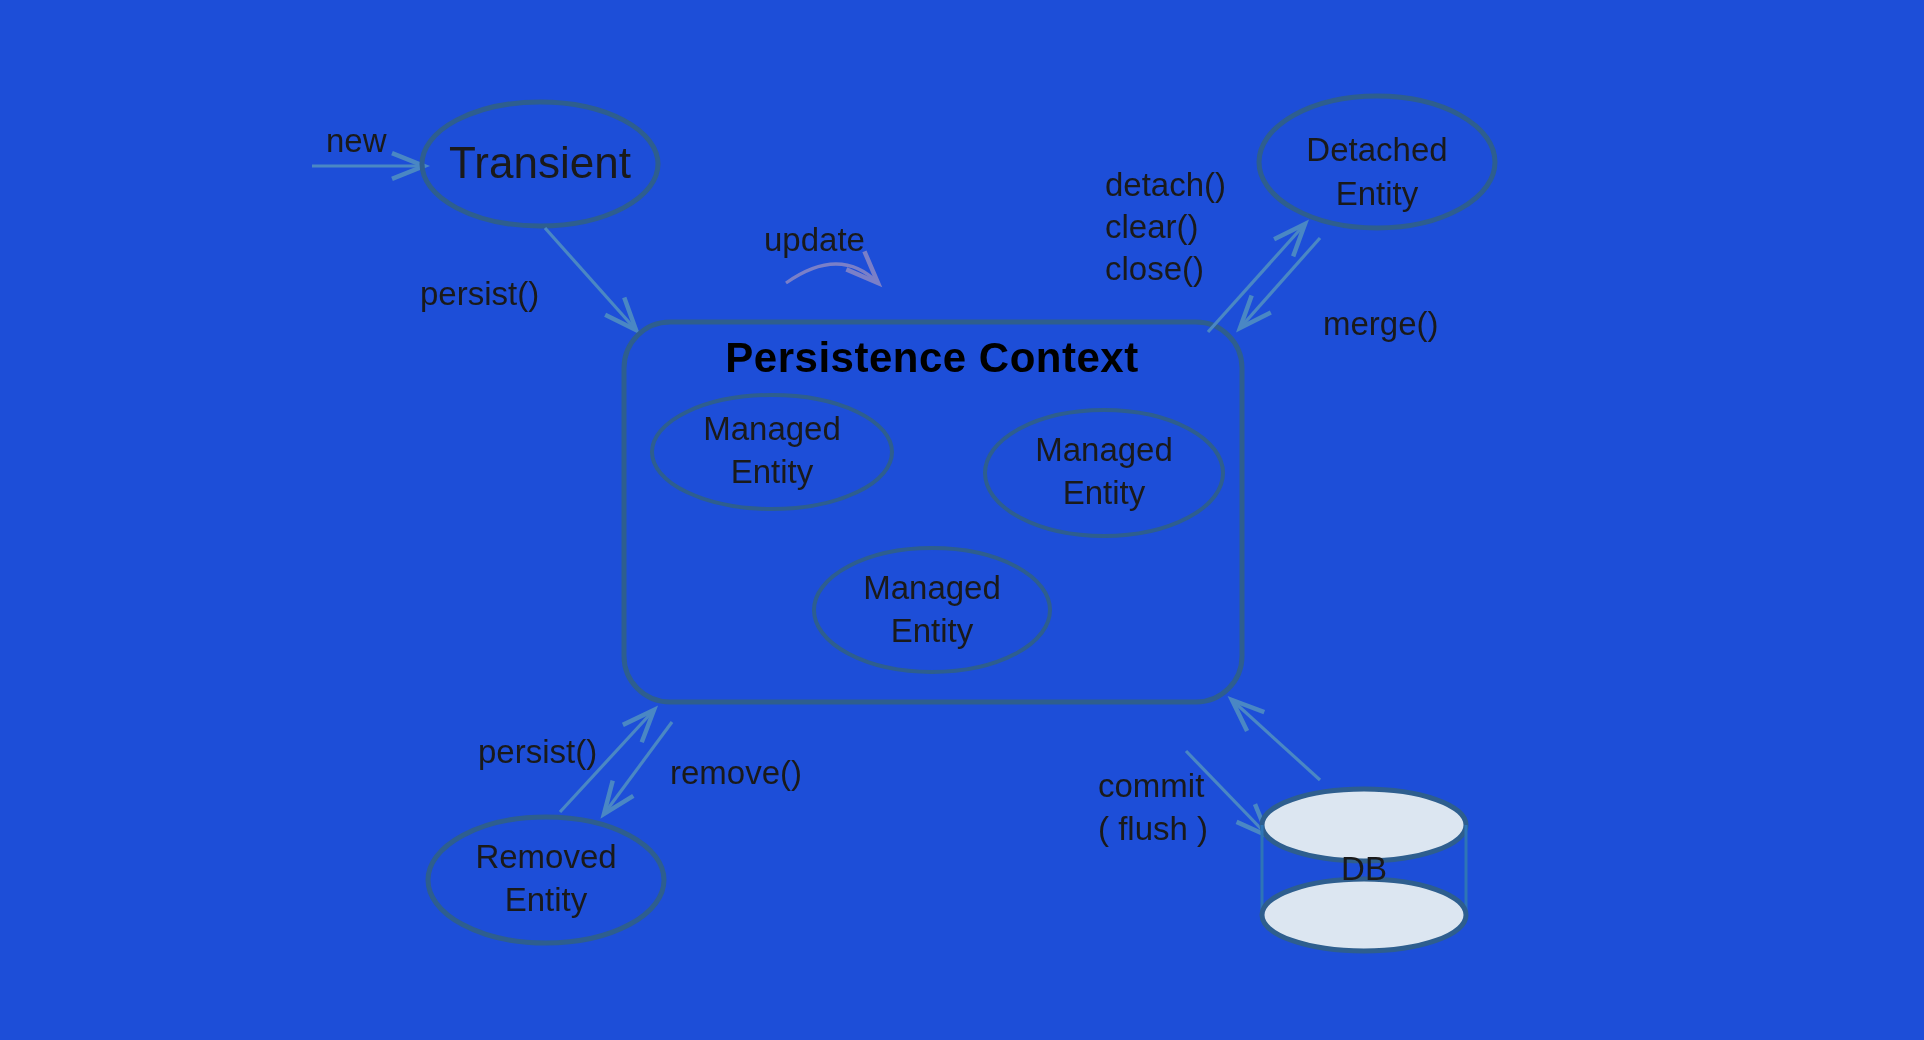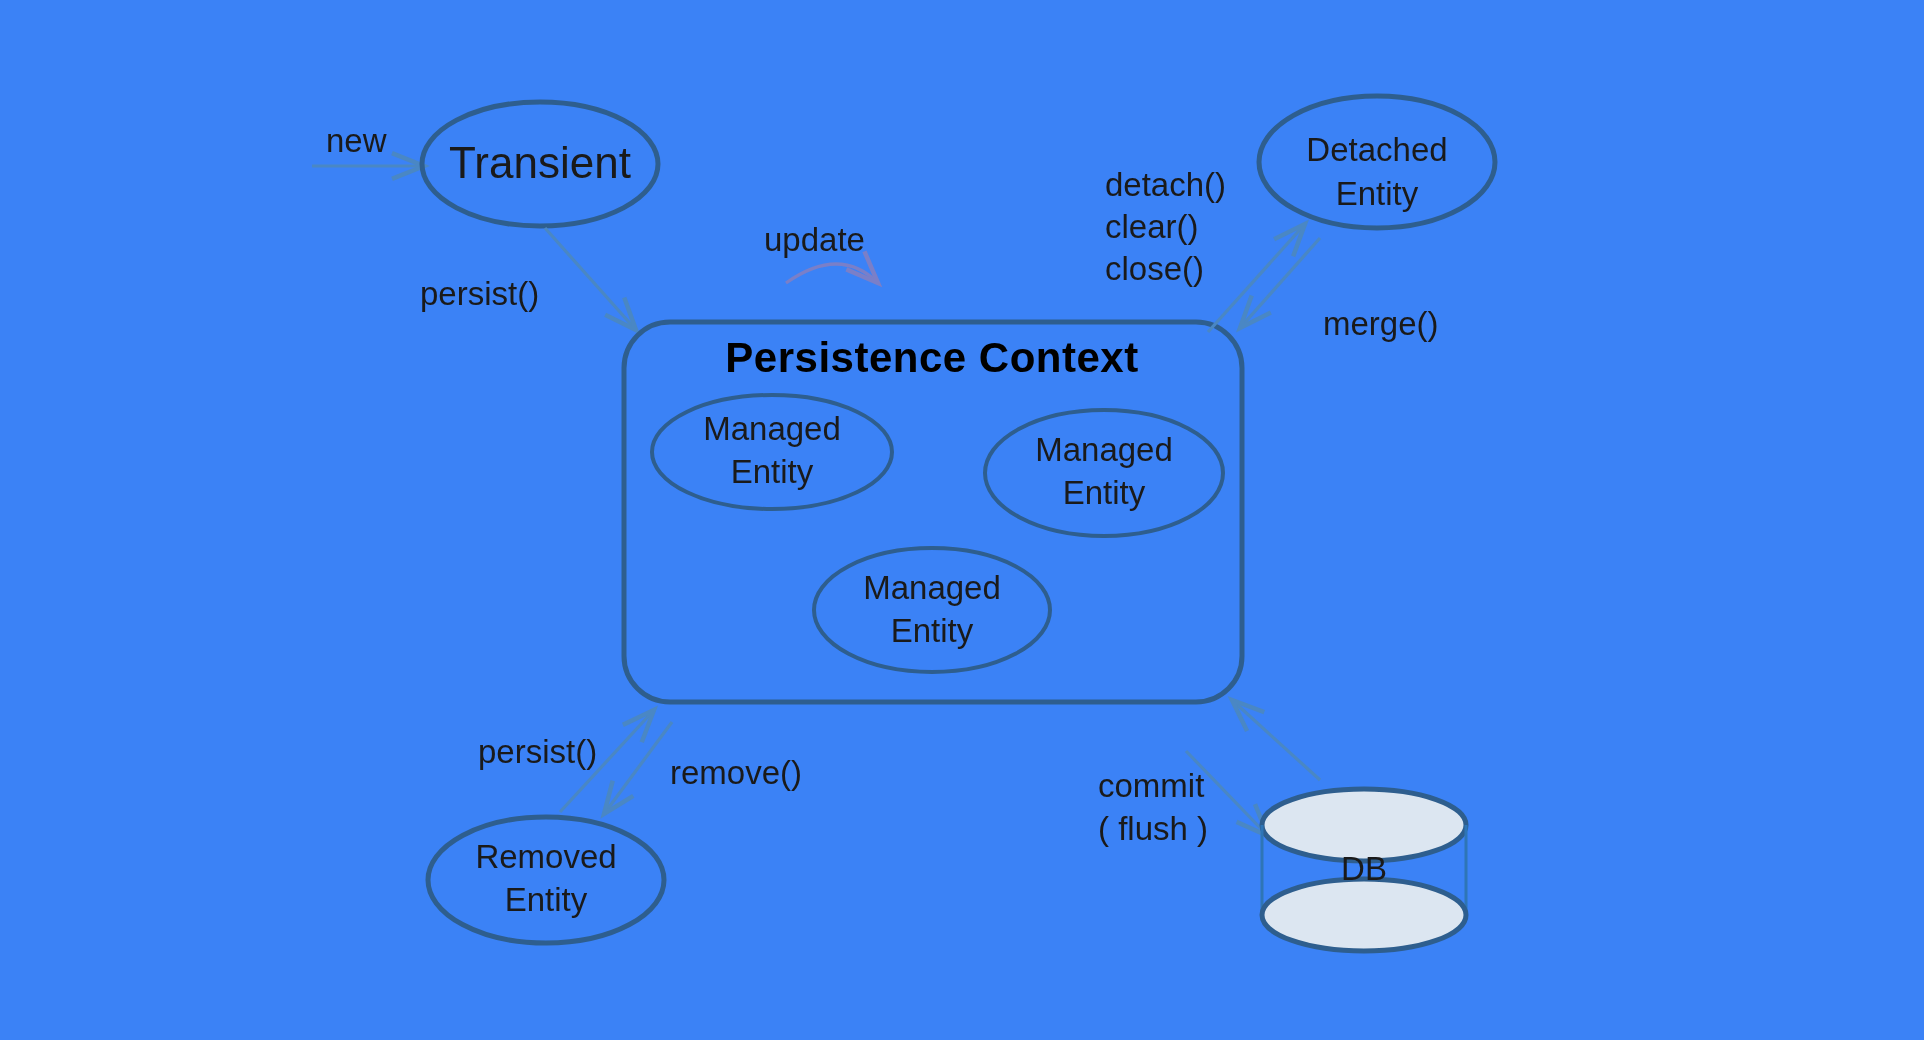--- a/index.html
+++ b/index.html
@@ -10,21 +10,21 @@
   body {
     width: 1924px;
     height: 1040px;
     font-family: "Liberation Sans", sans-serif;
     overflow: hidden;
   }
   #canvas {
     position: relative;
     width: 1924px;
     height: 1040px;
-    background: #3b82f6;
+    background: #1d4ed8;
   }
   svg.diagram {
     position: absolute;
     top: 0;
     left: 0;
     width: 1924px;
     height: 1040px;
   }
   .shape-stroke {
     fill: none;

